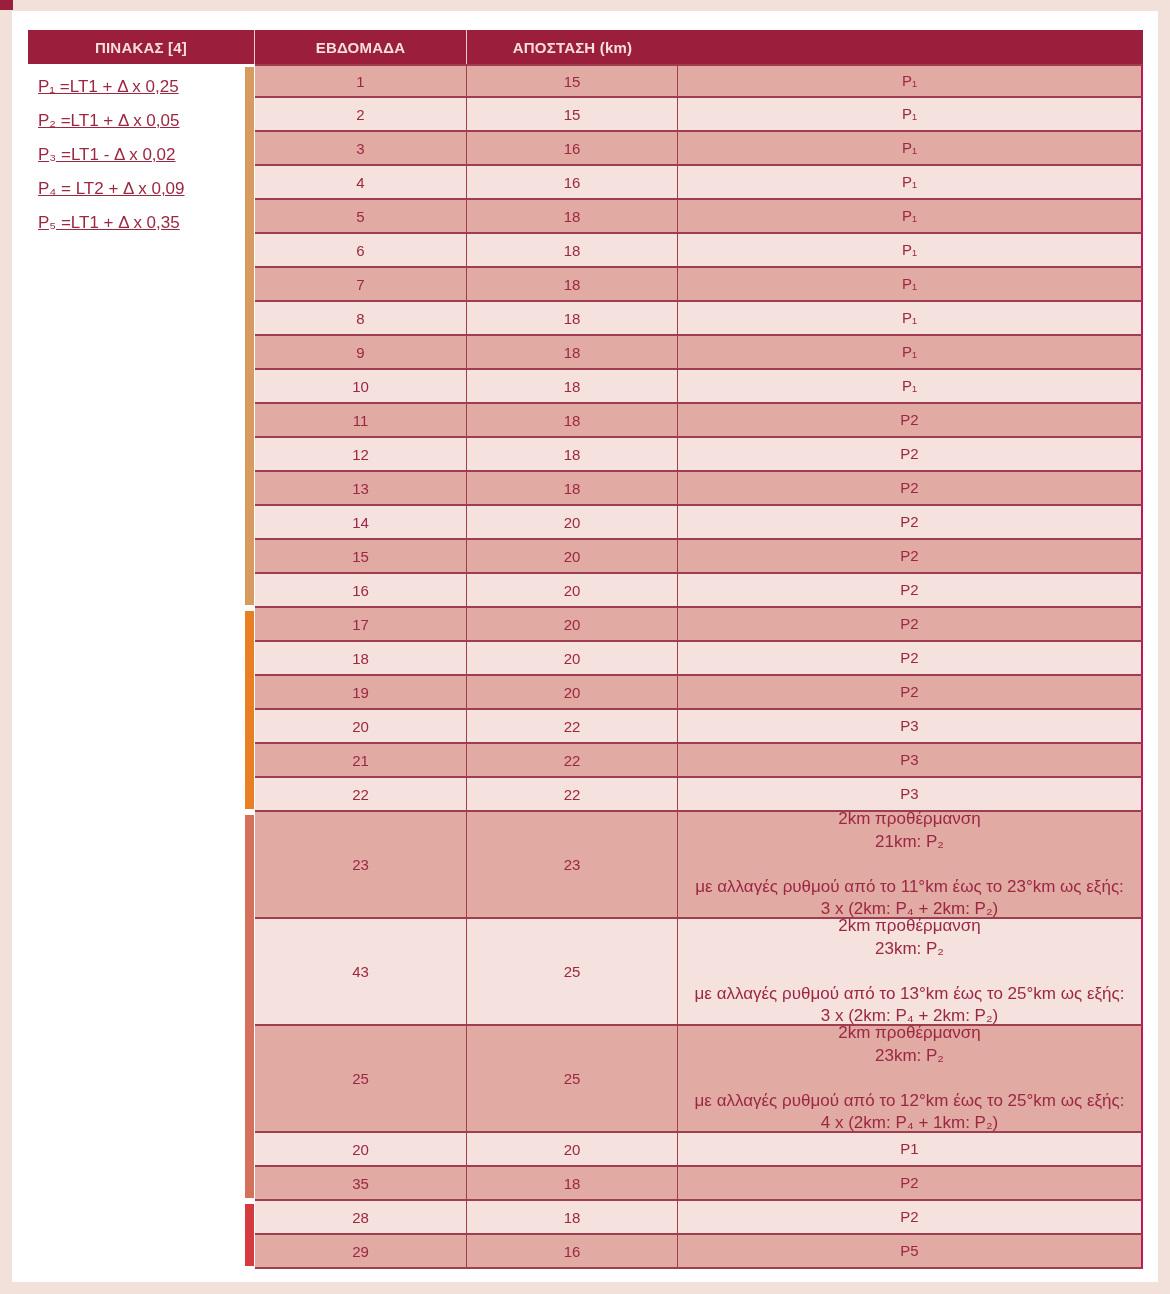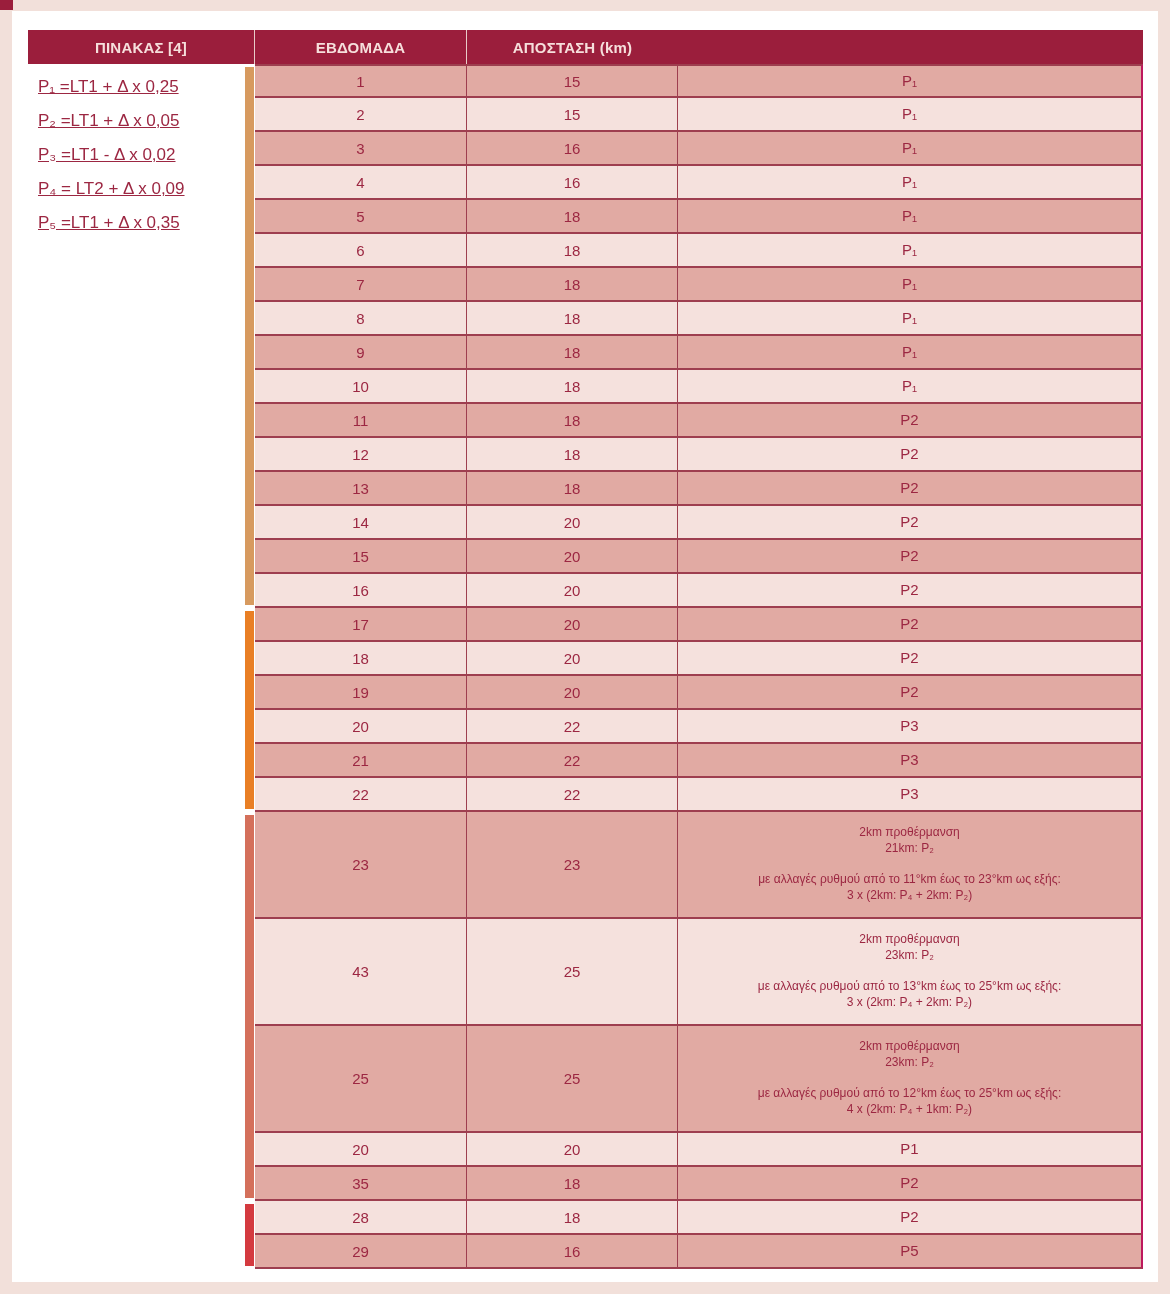--- a/index.html
+++ b/index.html
@@ -54,21 +54,21 @@
     box-sizing:border-box;
     display:flex;align-items:center;justify-content:center;
     color:#9C2742;font-size:15px;
     border-bottom:2px solid #9E3E4F;
     text-align:center;
   }
   .row:first-of-type .cell{border-top:2px solid #9E3E4F;}
   .cell.week{width:212px;border-right:1px solid #9E3E4F;}
   .cell.dist{width:211px;border-right:1px solid #9E3E4F;}
   .cell.pace{width:465px;border-right:2px solid #be185d;white-space:pre-line;line-height:1.3;}
-  .row.tall .cell.pace{font-size:12px;line-height:1.32;}
+  .row.tall .cell.pace{font-size:17px;line-height:1.32;}
   .row.dark .cell{background:#E1AAA3;}
   .row.light .cell{background:#F5E1DD;}
 </style>
 </head>
 <body>
 
 <div class="corner-mark"></div>
 
 <div class="panel">
   <div class="table-wrap">

